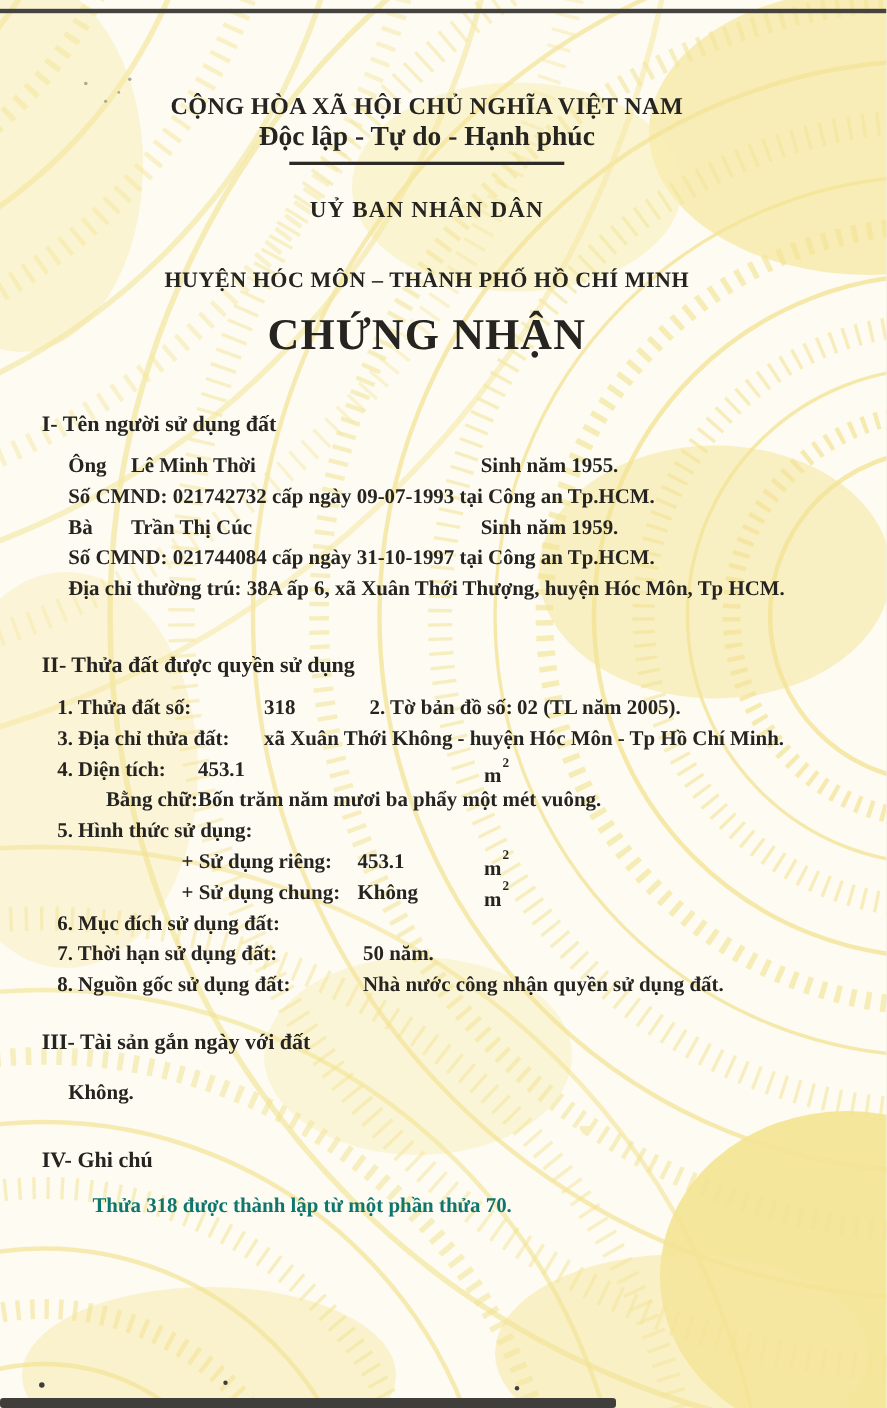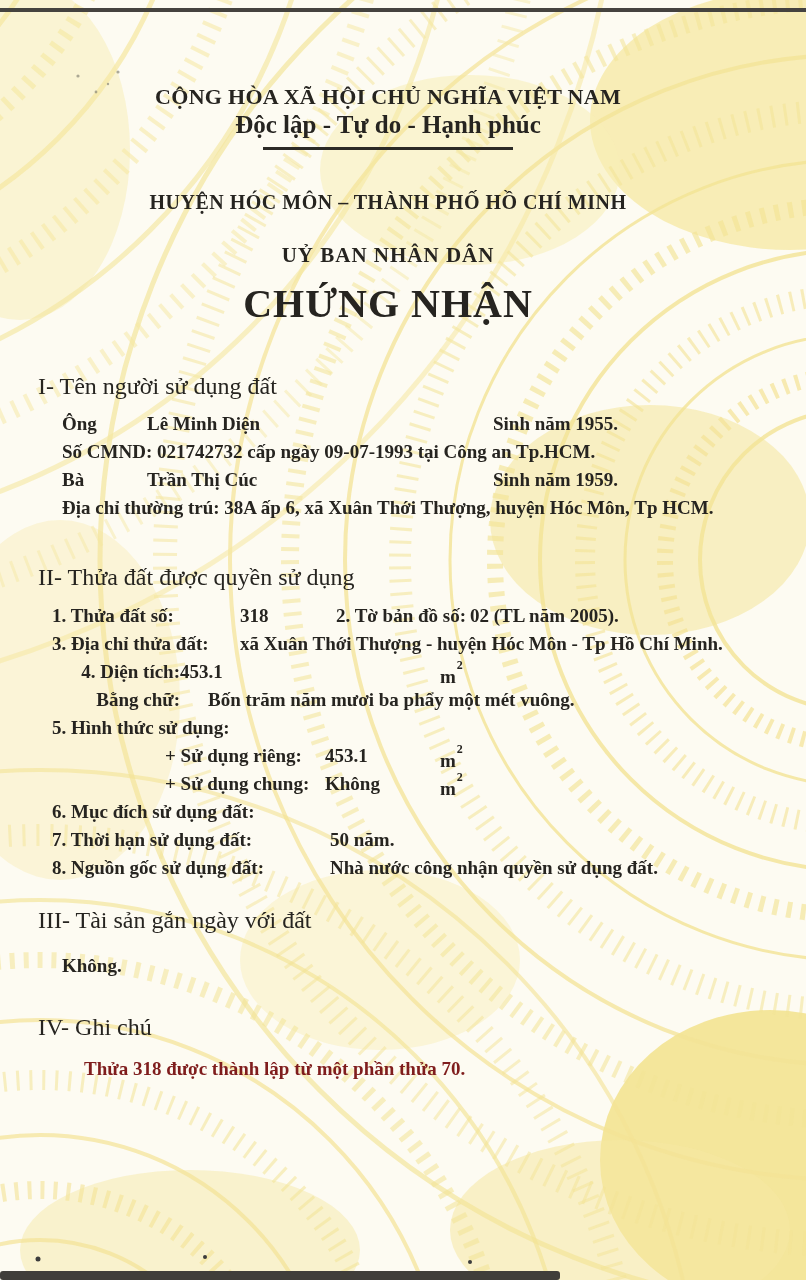--- a/index.html
+++ b/index.html
@@ -11,46 +11,46 @@
   }
   svg.bg{position:absolute;left:0;top:0;width:806px;height:1280px;}
   .content{position:absolute;left:0;top:0;width:778px;height:1280px;box-sizing:border-box;padding:84px 40px 0 38px;}
   .c{text-align:center;}
   .h-national{font-size:22px;font-weight:700;line-height:26px;letter-spacing:.3px;}
   .h-motto{font-size:25px;font-weight:700;line-height:26px;margin-top:2px;}
   .rule{width:250px;height:3px;background:#2c2a26;margin:9px auto 0;}
   .h-issuer{font-size:21px;font-weight:700;line-height:26px;letter-spacing:1px;margin-top:27px;}
   .h-locality{font-size:20px;font-weight:700;line-height:26px;letter-spacing:.5px;margin-top:39px;}
   .h-title{font-size:40px;font-weight:700;line-height:48px;letter-spacing:1px;margin-top:12px;}
-  .sec{font-size:24px;font-weight:400;line-height:26px;}
+  .sec{font-size:20px;font-weight:700;line-height:26px;}
   .sec1{margin-top:45px;}
   .sec2{margin-top:42px;}
   .sec3{margin-top:25px;}
   .sec4{margin-top:34px;}
   .line{font-size:19px;font-weight:700;line-height:28px;height:28px;white-space:nowrap;}
   .row{display:flex;}
   .owners{margin-top:11px;}
-  .ind-24{padding-left:24px;gap:28px;}
+  .ind-24{padding-left:24px;}
   .ind-14{padding-left:14px;}
   .ind-46{padding-left:46px;}
   .ind-sub{padding-left:127px;}
   .items{margin-top:12px;}
   .w-title{flex:none;width:57px;}
   .w-name{flex:none;width:318px;}
   .w-l1{flex:none;width:188px;}
   .w-v1{flex:none;width:92px;}
   .w-l2{flex:none;width:138px;text-align:center;}
-  .w-l4{flex:none;width:128px;text-align:right;}
+  .w-l4{flex:none;width:128px;}
   .w-v4{flex:none;width:260px;}
   .w-bc{flex:none;width:118px;text-align:right;}
   .w-ls{flex:none;width:160px;}
   .w-vs{flex:none;width:115px;}
   .w-l68{flex:none;width:278px;}
   .kg{margin-top:19px;}
-  .note{margin-top:15px;color:#7f1d1d;}
+  .note{margin-top:15px;color:#0f766e;}
   sup.sq{font-size:12px;font-weight:700;position:relative;top:-7px;left:1px;}
 </style>
 </head>
 <body>
 
 <div class="page">
 
   <svg class="bg" viewBox="0 0 806 1280" aria-hidden="true">
     <rect width="806" height="1280" fill="#fdfbf2"></rect>
 
@@ -120,51 +120,52 @@
       </g>
     </g>
   </svg>
 
   <div class="content">
 
     <div class="c h-national">CỘNG HÒA XÃ HỘI CHỦ NGHĨA VIỆT NAM</div>
     <div class="c h-motto">Độc lập - Tự do - Hạnh phúc</div>
     <div class="rule"></div>
 
+    <div class="c h-issuer">UỶ BAN NHÂN DÂN</div>
     <div class="c h-locality">HUYỆN HÓC MÔN – THÀNH PHỐ HỒ CHÍ MINH</div>
-    <div class="c h-issuer">UỶ BAN NHÂN DÂN</div>
     <div class="c h-title">CHỨNG NHẬN</div>
 
     <div class="sec sec1">I- Tên người sử dụng đất</div>
     <div class="owners">
       <div class="line row ind-24">
         <span class="w-title">Ông</span>
-        <span class="w-name">Lê Minh Diện</span>
+        <span class="w-name">Lê Minh Thời</span>
         <span>Sinh năm 1955.</span>
       </div>
       <div class="line ind-24">Số CMND: 021742732 cấp ngày 09-07-1993 tại Công an Tp.HCM.</div>
       <div class="line row ind-24">
         <span class="w-title">Bà</span>
         <span class="w-name">Trần Thị Cúc</span>
         <span>Sinh năm 1959.</span>
       </div>
+      <div class="line ind-24">Số CMND: 021744084 cấp ngày 31-10-1997 tại Công an Tp.HCM.</div>
       <div class="line ind-24">Địa chỉ thường trú: 38A ấp 6, xã Xuân Thới Thượng, huyện Hóc Môn, Tp HCM.</div>
     </div>
 
     <div class="sec sec2">II- Thửa đất được quyền sử dụng</div>
     <div class="items">
       <div class="line row ind-14">
         <span class="w-l1">1. Thửa đất số:</span>
         <span class="w-v1">318</span>
         <span class="w-l2">2. Tờ bản đồ số:</span>
         <span>02 (TL năm 2005).</span>
       </div>
       <div class="line row ind-14">
         <span class="w-l1">3. Địa chỉ thửa đất:</span>
-        <span>xã Xuân Thới Thượng - huyện Hóc Môn - Tp Hồ Chí Minh.</span>
+        <span>xã Xuân Thới Không - huyện Hóc Môn - Tp Hồ Chí Minh.</span>
       </div>
       <div class="line row ind-14">
         <span class="w-l4">4. Diện tích:</span>
         <span class="w-v4">453.1</span>
         <span><span>m</span><sup class="sq">2</sup></span>
       </div>
       <div class="line row ind-24">
         <span class="w-bc">Bằng chữ:</span>
         <span>Bốn trăm năm mươi ba phẩy một mét vuông.</span>
       </div>

